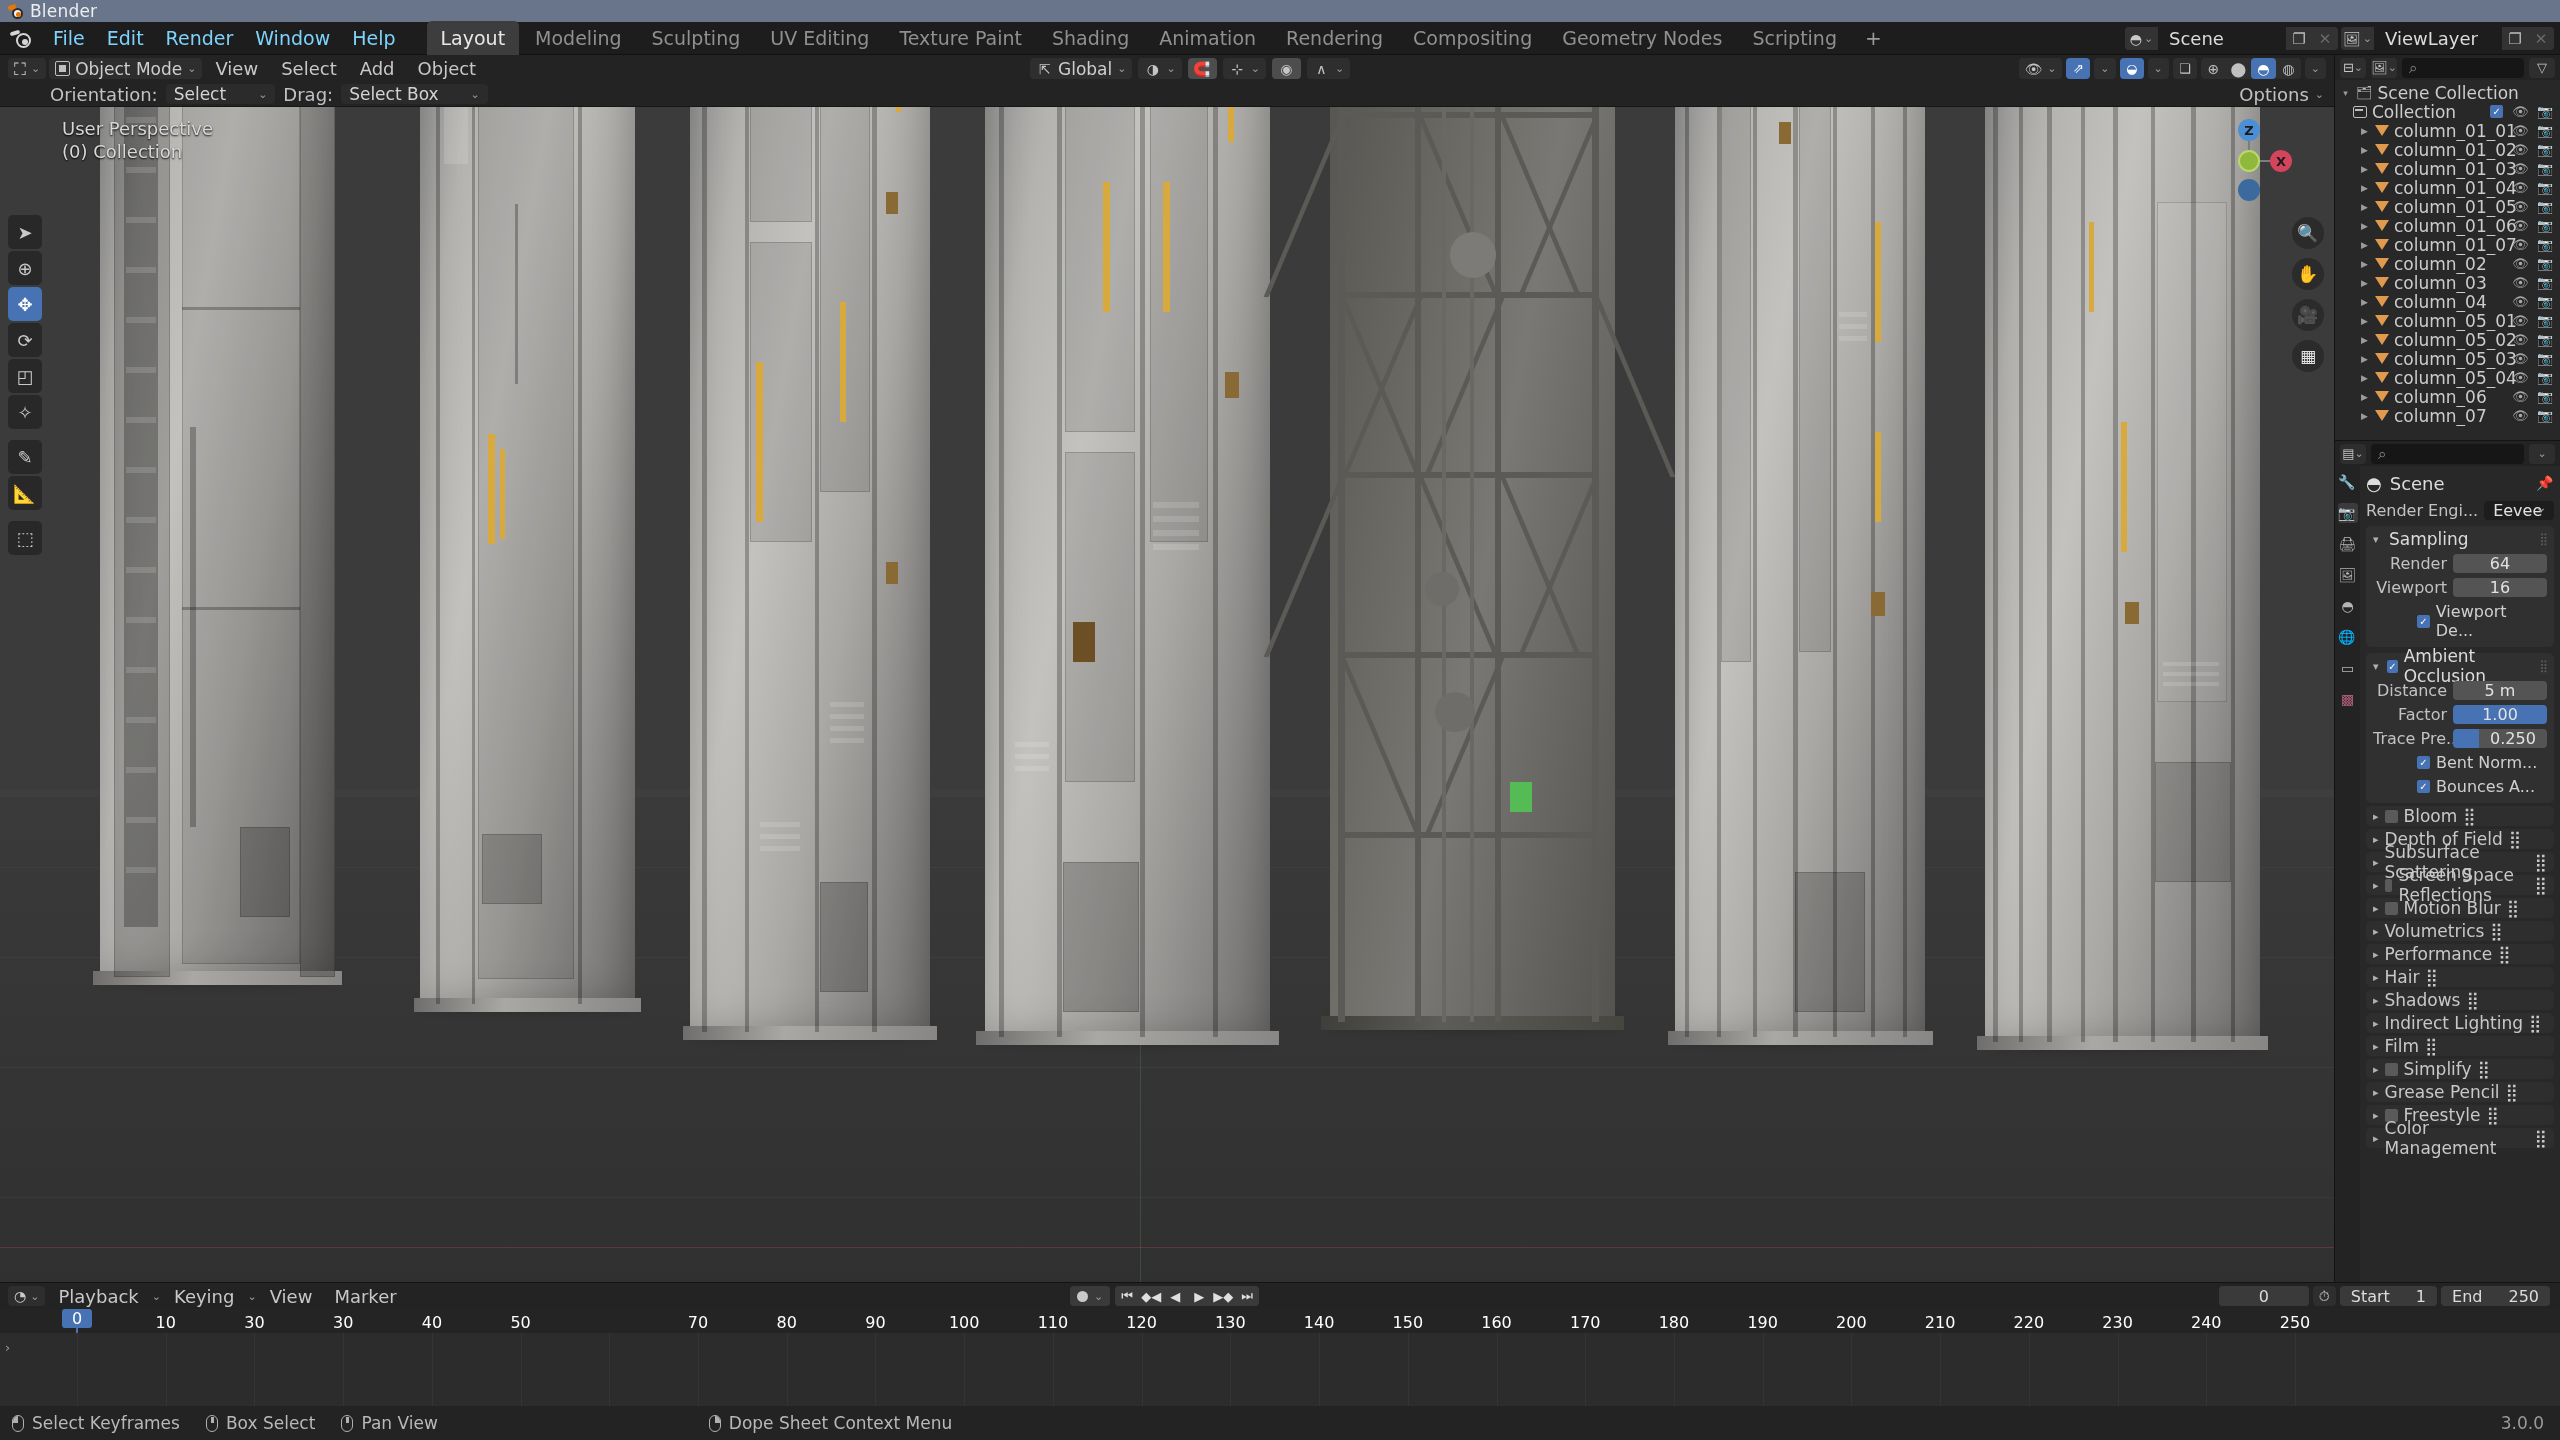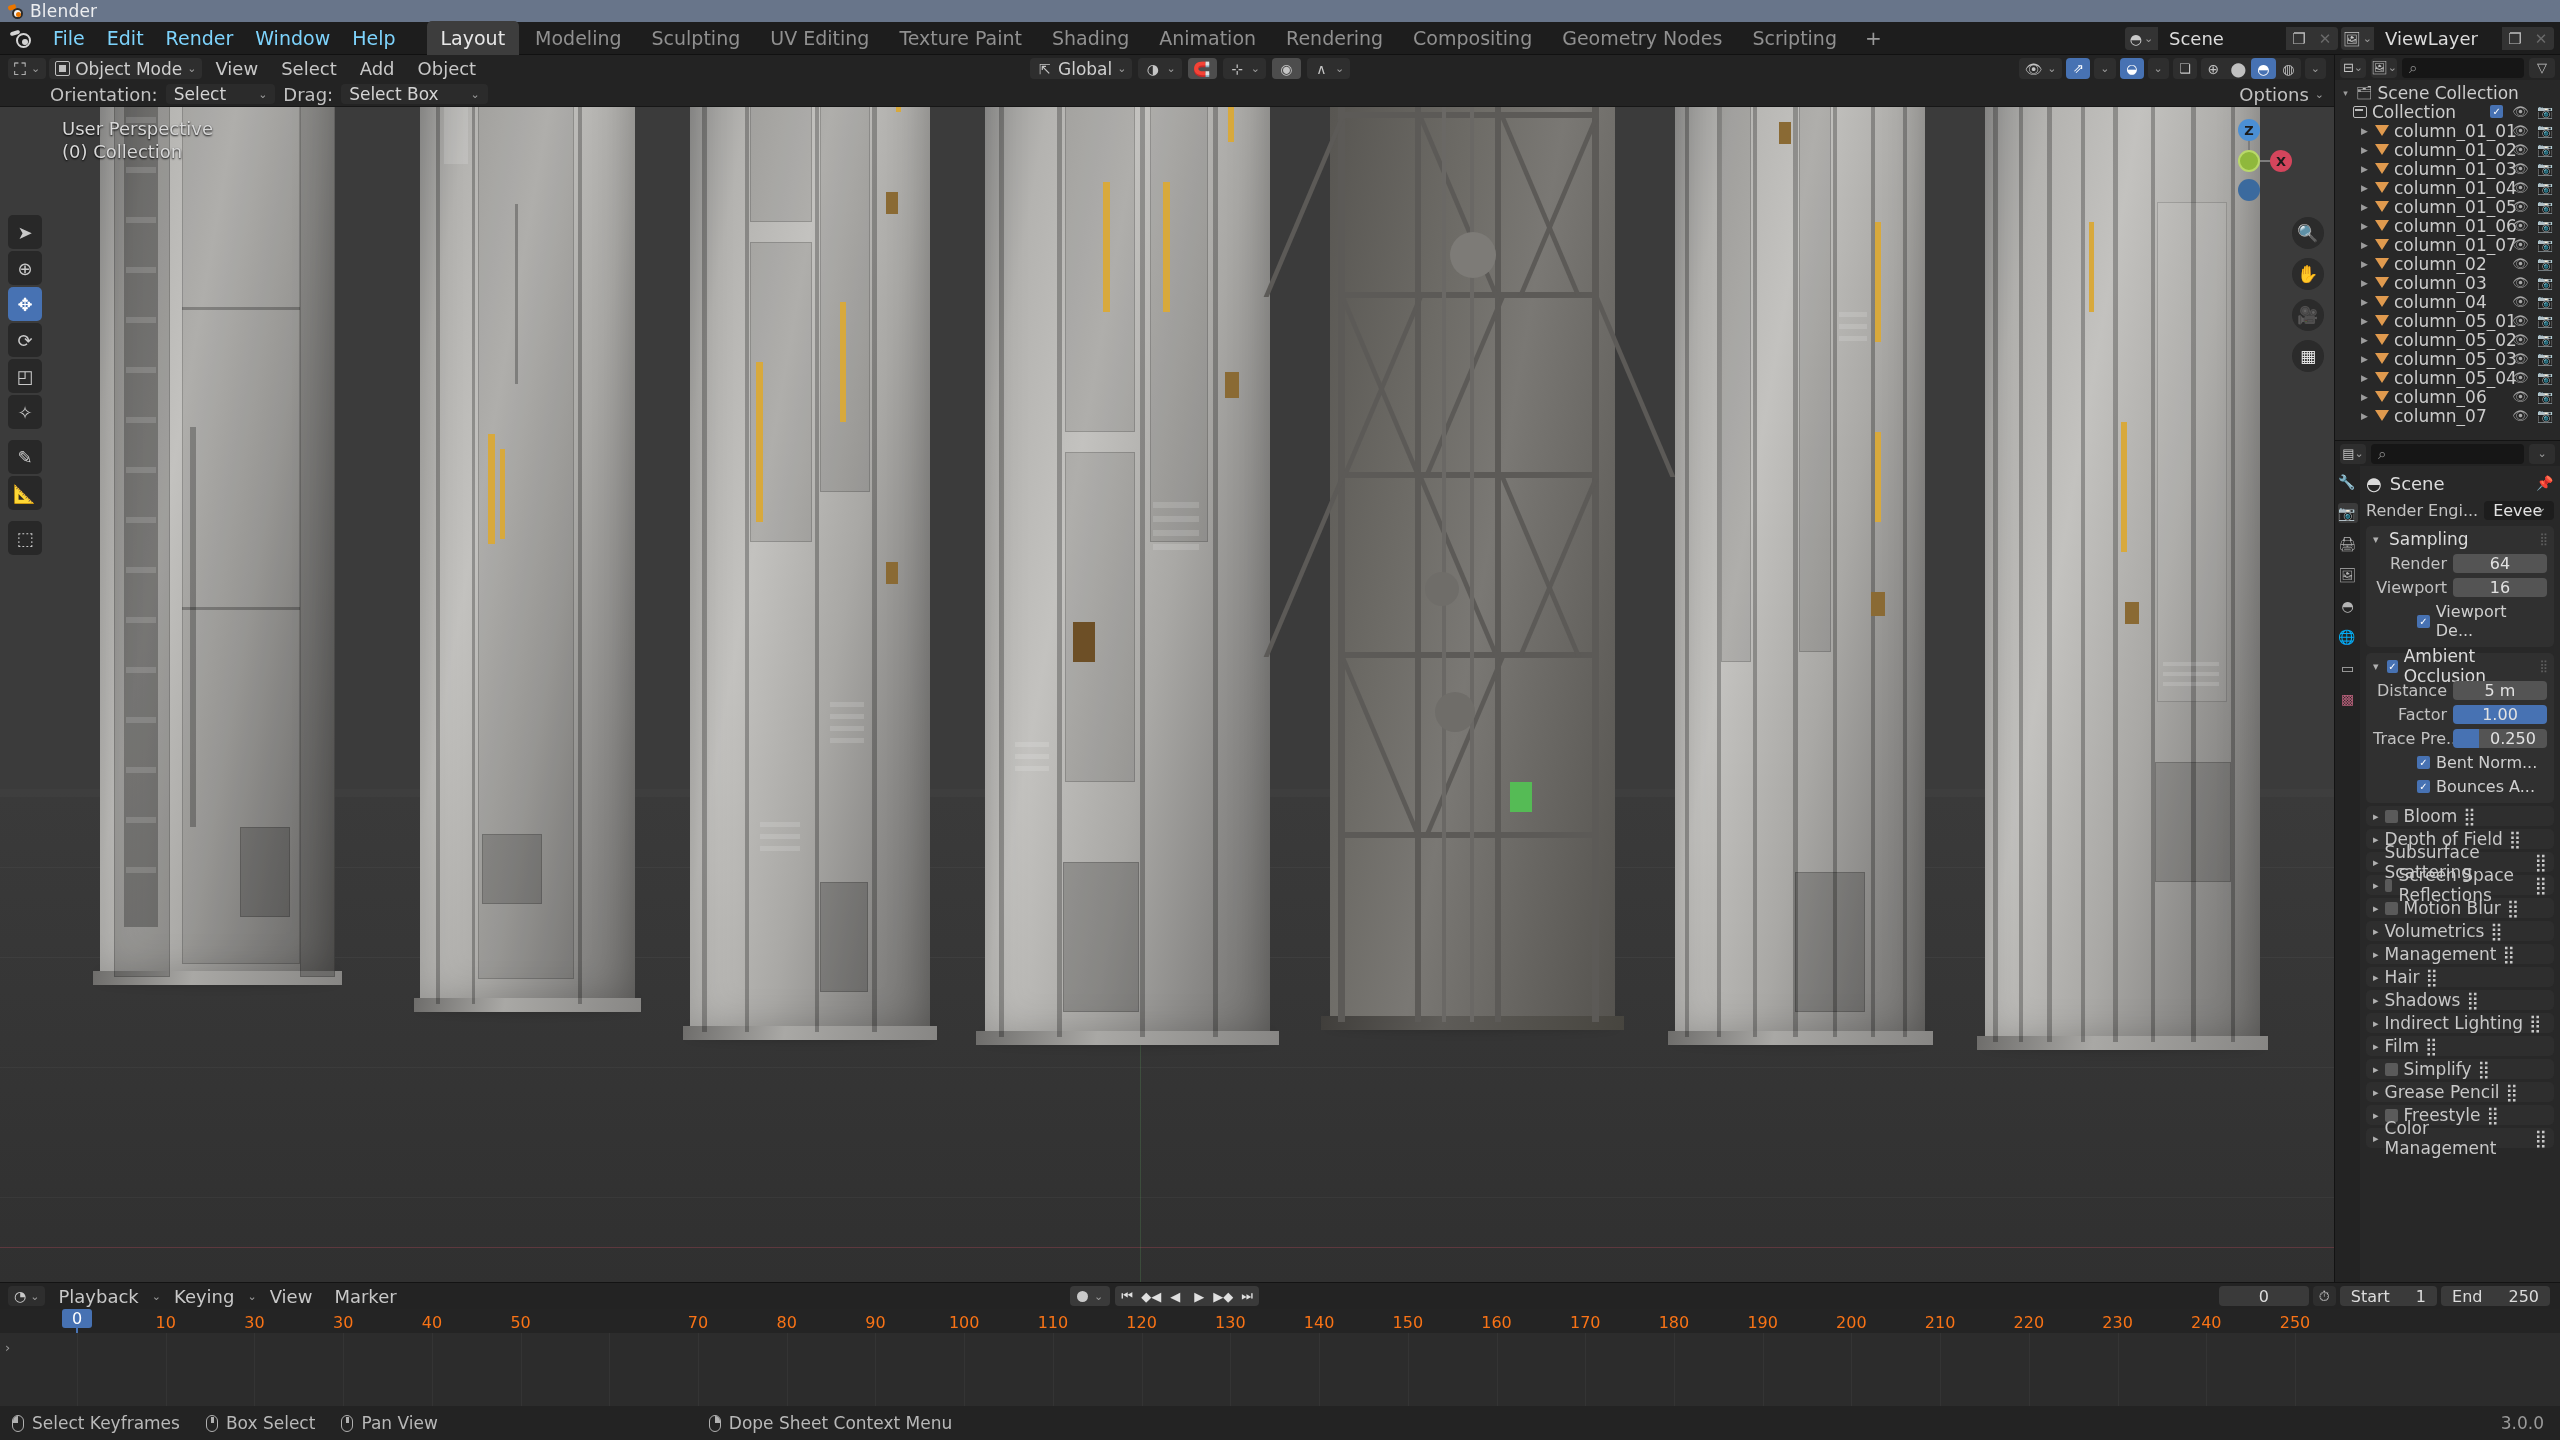--- a/index.html
+++ b/index.html
@@ -220,21 +220,21 @@
   .play-grp { display:flex; align-items:center; height:20px; background:#3a3a3a; border-radius:4px; }
   .pbtn { width:24px; height:20px; display:flex; align-items:center; justify-content:center;
      color:#e0e0e0; font-size:13px; }
   #tl-right { position:absolute; right:10px; top:0; height:26px; display:flex; align-items:center; gap:4px; }
   .frm { height:20px; background:#3a3a3a; border-radius:4px; display:flex; align-items:center;
      justify-content:center; font-size:16px; color:#dcdcdc; }
   .frm.wide { width:90px; }
   .se { height:20px; background:#3a3a3a; border-radius:4px; display:flex; align-items:center;
      gap:26px; padding:0 11px; font-size:16px; color:#dcdcdc; }
   #tl-ruler { position:absolute; left:0; top:26px; width:2560px; height:24px; background:#242424; }
-  .tick { position:absolute; top:4px; font-size:16px; color:#f97316; transform:translateX(-50%); }
+  .tick { position:absolute; top:4px; font-size:16px; color:#ffffff; transform:translateX(-50%); }
   #tl-playhead { position:absolute; top:26px; width:30px; height:19px; background:#4772b3;
      border-radius:3px; color:#fff; font-size:16px; display:flex; align-items:center;
      justify-content:center; transform:translateX(-50%); }
   #tl-line { position:absolute; top:45px; width:2px; height:55px; background:#4772b3; transform:translateX(-1px); }
   #tl-body { position:absolute; left:0; top:50px; width:2560px; bottom:0; background:#2c2c2c; }
   .vline { position:absolute; top:0; bottom:0; width:1px; background:rgba(255,255,255,.04); }
   #tl-expand { position:absolute; left:5px; top:57px; color:#9a9a9a; font-size:13px; }
 
   
   #status { position:absolute; left:0; top:1406px; width:2560px; height:34px;
@@ -897,21 +897,21 @@
           <span>Motion Blur</span>
           <span class="grip">⣿</span>
         </div>
         <div class="pclosed">
           <span class="arr" style="color:#b0b0b0;font-size:11px;">▸</span>
           <span>Volumetrics</span>
           <span class="grip">⣿</span>
         </div>
         <div class="pclosed">
           <span class="arr" style="color:#b0b0b0;font-size:11px;">▸</span>
-          <span>Management</span>
+          <span>Performance</span>
           <span class="grip">⣿</span>
         </div>
         <div class="pclosed">
           <span class="arr" style="color:#b0b0b0;font-size:11px;">▸</span>
           <span>Hair</span>
           <span class="grip">⣿</span>
         </div>
         <div class="pclosed">
           <span class="arr" style="color:#b0b0b0;font-size:11px;">▸</span>
           <span>Shadows</span>

